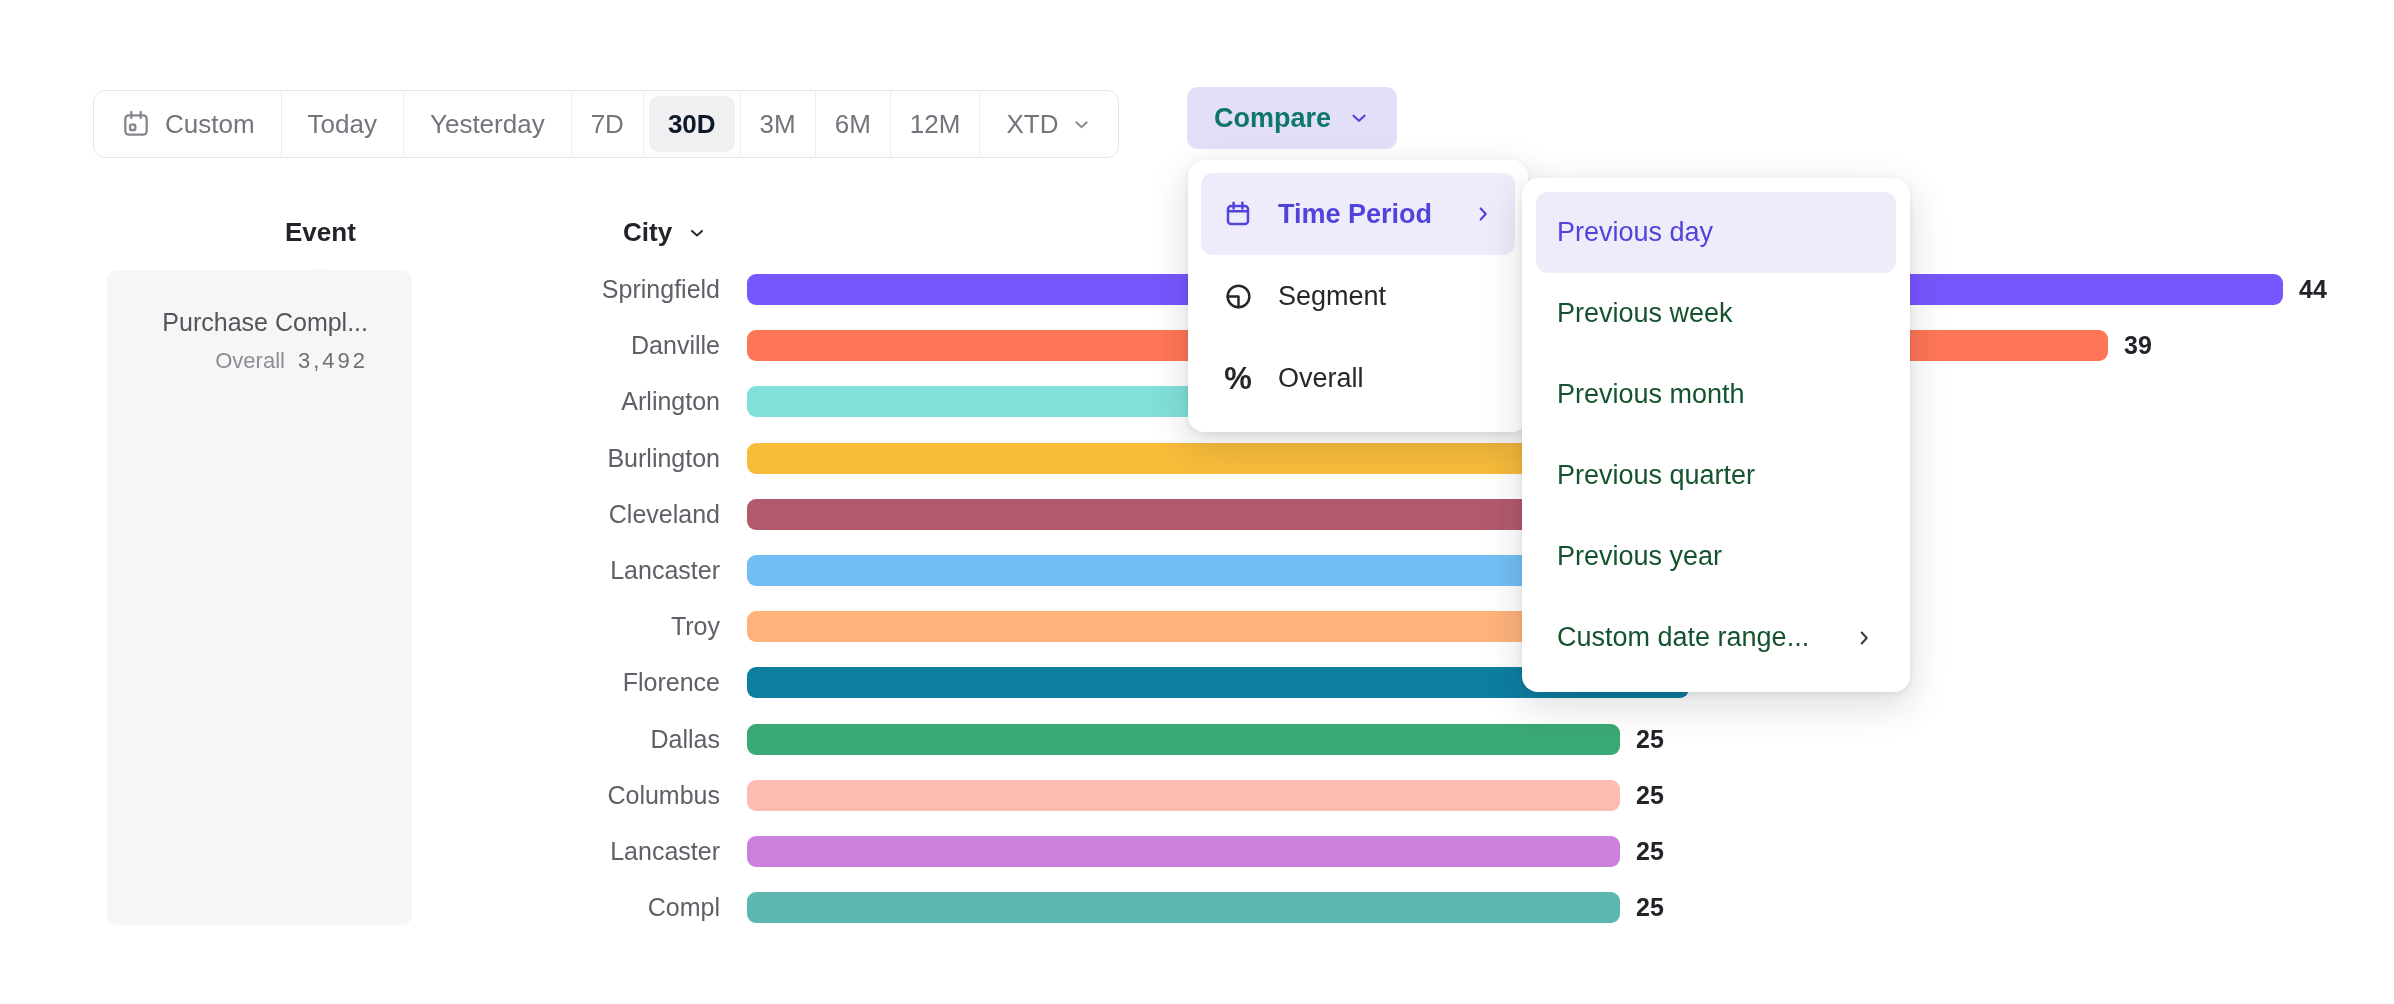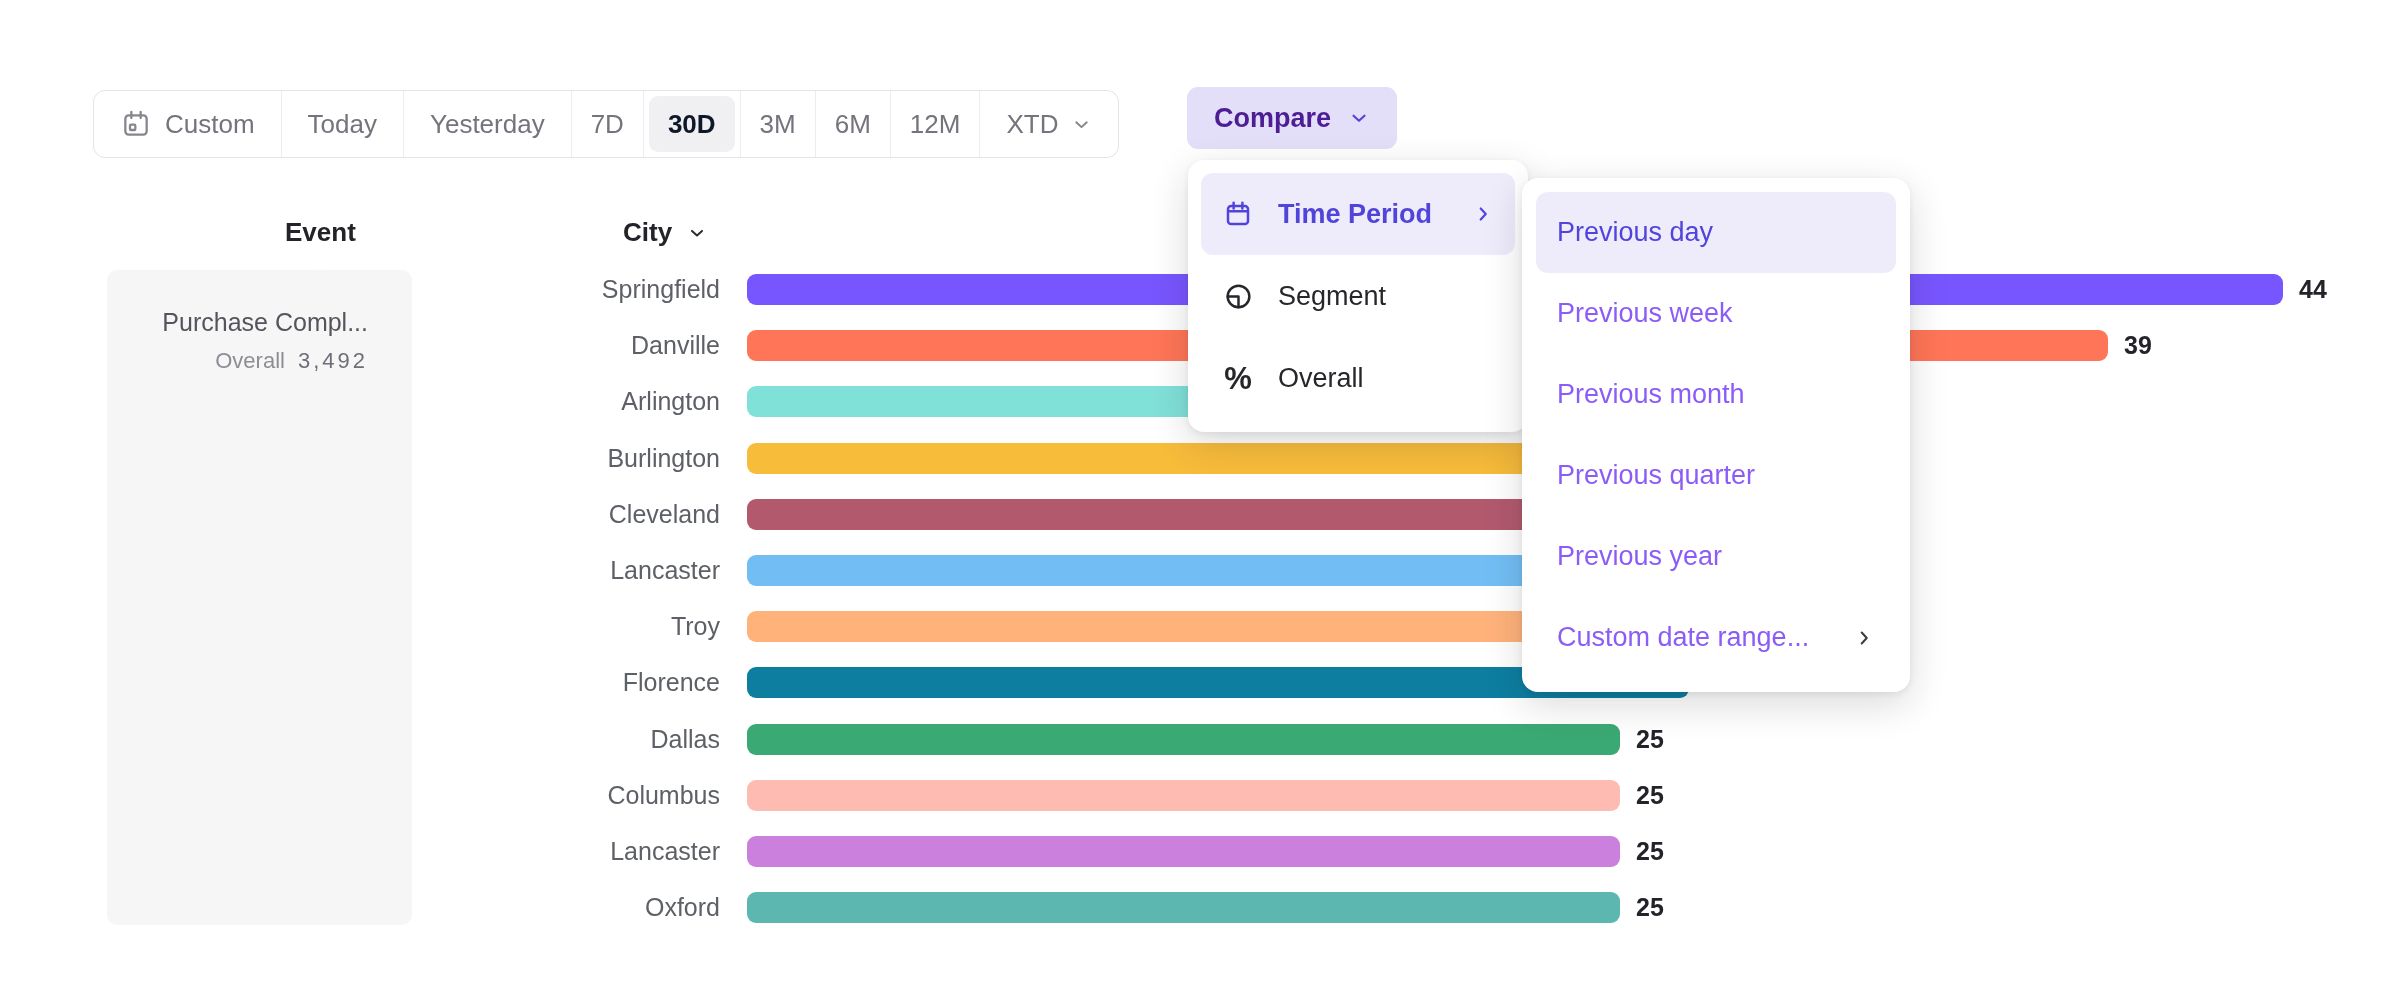--- a/index.html
+++ b/index.html
@@ -13,21 +13,21 @@
            align-items:stretch;border:1.5px solid #e4e4e9;border-radius:12px;background:#fff;z-index:5;}
   .tcell{display:flex;align-items:center;gap:13px;padding:0 26px;font-size:26px;
          color:#73747c;border-right:1.5px solid #ededf1;white-space:nowrap;cursor:pointer;}
   .tcell.short{padding:0 19px;}
   .tcell:last-child{border-right:none;}
   .tcell.sel{padding:5px;}
   .pill{display:flex;align-items:center;height:100%;padding:0 19px;background:#f0f0f2;
         border-radius:9px;color:#0f172a;font-weight:700;}
   .compare{position:absolute;left:1187px;top:87px;height:62px;padding:0 27px;
            background:#e3dff8;border:none;border-radius:11px;display:flex;align-items:center;
-           gap:17px;color:#4c1d95;font-size:27px;font-weight:700;z-index:5;cursor:pointer;
+           gap:17px;color:#0f766e;font-size:27px;font-weight:700;z-index:5;cursor:pointer;
            font-family:inherit;}
 
   
   .colhead{position:absolute;top:217px;display:flex;align-items:center;gap:15px;
            font-size:26px;font-weight:700;color:#232329;cursor:pointer;}
   .colhead.event{left:285px;flex-direction:column;}
   .colhead.city{left:623px;}
 
   
   .event-panel{position:absolute;left:107px;top:270px;width:305px;height:655px;
@@ -51,21 +51,21 @@
   .m1item{height:82px;display:flex;align-items:center;gap:24px;border-radius:12px;
           padding:0 21px;cursor:pointer;}
   .m1item.active{background:#eeecfb;}
   .m1icon{width:32px;height:32px;display:flex;align-items:center;justify-content:center;flex:none;}
   .m1label{font-size:27px;color:#26262b;font-weight:500;flex:1;}
   .m1item.active .m1label{color:#5144db;font-weight:700;}
   .pct{font-size:31px;font-weight:600;color:#26262b;line-height:1;}
 
   .menu2{left:1522px;top:178px;width:360px;padding:14px;z-index:31;}
   .m2item{height:81px;display:flex;align-items:center;border-radius:12px;padding:0 21px;
-          font-size:27px;font-weight:500;color:#8b5cf6;cursor:pointer;}
+          font-size:27px;font-weight:500;color:#14532d;cursor:pointer;}
   .m2item.active{background:#eeecfb;color:#5144db;}
   .m2item .spacer{flex:1;}
 
   .icon{display:block;}
 </style>
 </head>
 <body>
 
 <div class="stage">
 
@@ -186,21 +186,21 @@
     <div class="rlabel">Columbus</div>
     <div class="bar" style="width: 873px; background: rgb(254, 187, 178);"></div>
     <div class="rvalue" style="left: 1636px;">25</div>
   </div>
   <div class="row" style="top: 836px;">
     <div class="rlabel">Lancaster</div>
     <div class="bar" style="width: 873px; background: rgb(202, 128, 220);"></div>
     <div class="rvalue" style="left: 1636px;">25</div>
   </div>
   <div class="row" style="top: 892px;">
-    <div class="rlabel">Oxford</div>
+    <div class="rlabel">Compl</div>
     <div class="bar" style="width: 873px; background: rgb(91, 183, 175);"></div>
     <div class="rvalue" style="left: 1636px;">25</div>
   </div>
 
   <div class="menu menu1">
     <div class="m1item active">
       <span class="m1icon">
         <svg class="icon" width="30" height="30" viewBox="0 0 24 24" fill="none" stroke="#5144db" stroke-width="2" stroke-linecap="round">
           <rect x="4" y="5.5" width="16" height="14.5" rx="2.5"></rect>
           <line x1="8.5" y1="3" x2="8.5" y2="7.5"></line>

